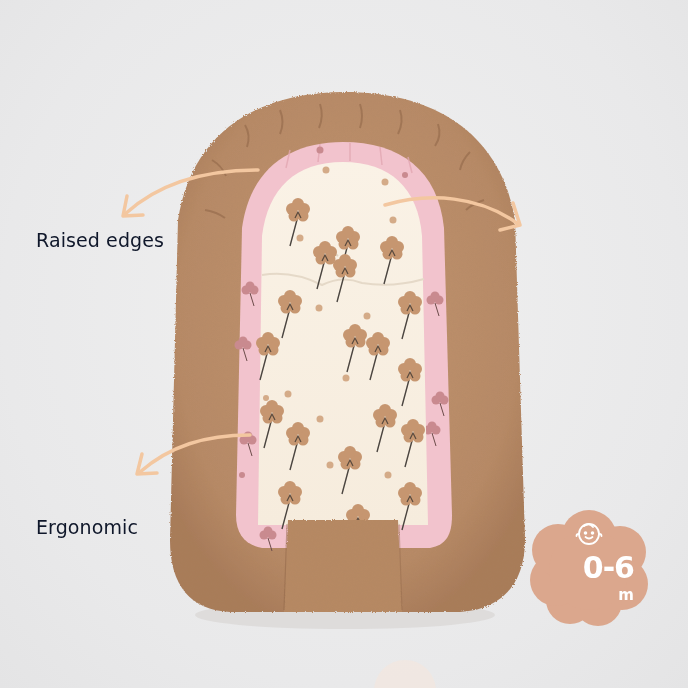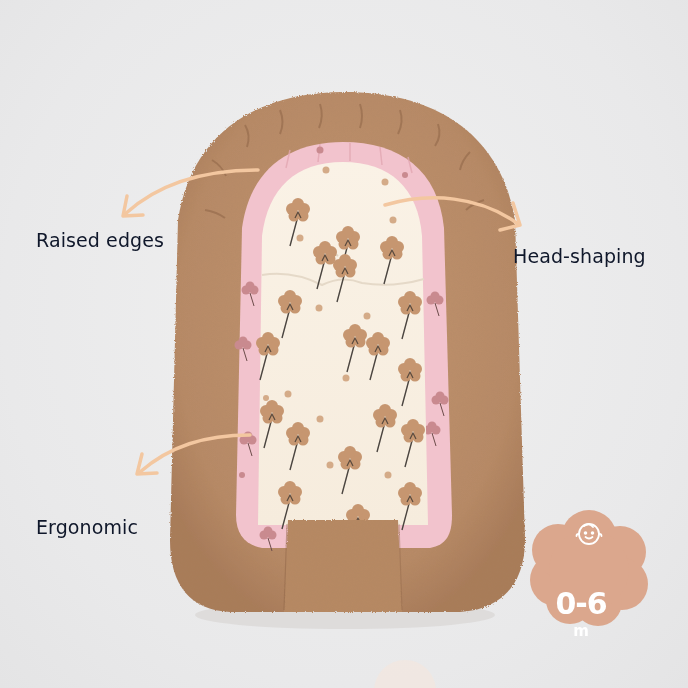--- a/index.html
+++ b/index.html
@@ -11,21 +11,21 @@
     }
     .stage { position: absolute; inset: 0; background: radial-gradient(ellipse at 50% 45%, #f0f0f0 0%, #e9e9ea 70%, #e4e4e5 100%); }
     .nest { position: absolute; left: 0; top: 0; width: 688px; height: 688px; }
     .label {
       position: absolute; color: #0f172a; font-weight: normal; font-size: 19px;
       line-height: 21px; letter-spacing: 0.1px;
     }
     .label span { display: block; }
     .badge { position: absolute; left: 528px; top: 508px; width: 122px; height: 118px; }
     .badge-text {
-      position: absolute; left: 0; right: 16px; text-align: center; color: #ffffff; font-weight: bold; margin-top: 36px;
+      position: absolute; left: 0; right: 16px; text-align: right; color: #ffffff; font-weight: bold;
     }
     .badge-num { top: 44px; font-size: 30px; line-height: 32px; letter-spacing: -1px; }
     .badge-unit { top: 79px; font-size: 15px; line-height: 16px; }
     .arrow { position: absolute; left: 0; top: 0; width: 688px; height: 688px; pointer-events: none; }
   </style>
 </head>
 <body>
 
 <div class="stage"></div>
 
@@ -190,21 +190,20 @@
       <path d="M250 435 C 205 435, 170 446, 140 472"></path>
       <path d="M142 454 L 137 474 L 157 473"></path>
     </g>
   </g>
 </svg>
 
 <div class="label" style="left:36px; top:230px;">
   <span>Raised edges</span>
 </div>
 <div class="label" style="left:513px; top:246px;">
-  <span>Head-shaping</span>
 </div>
 <div class="label" style="left:36px; top:496px;margin-top:21px;">
   <span>Ergonomic</span>
 </div>
 
 <div class="badge">
   <svg width="122" height="118" viewBox="0 0 122 118" xmlns="http://www.w3.org/2000/svg">
     <g fill="#dba78d">
       <circle cx="61" cy="30" r="28"></circle>
       <circle cx="92" cy="44" r="26"></circle>

